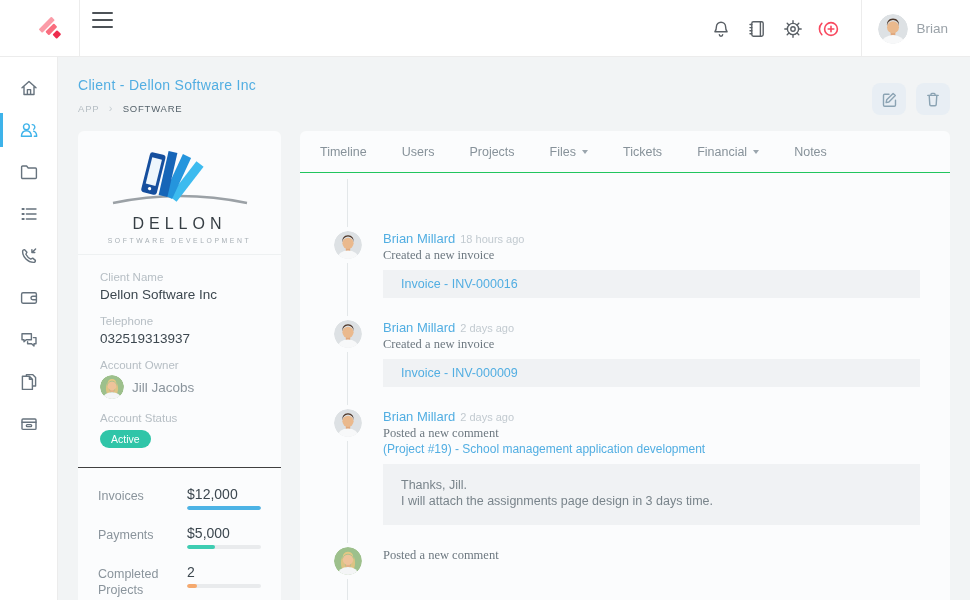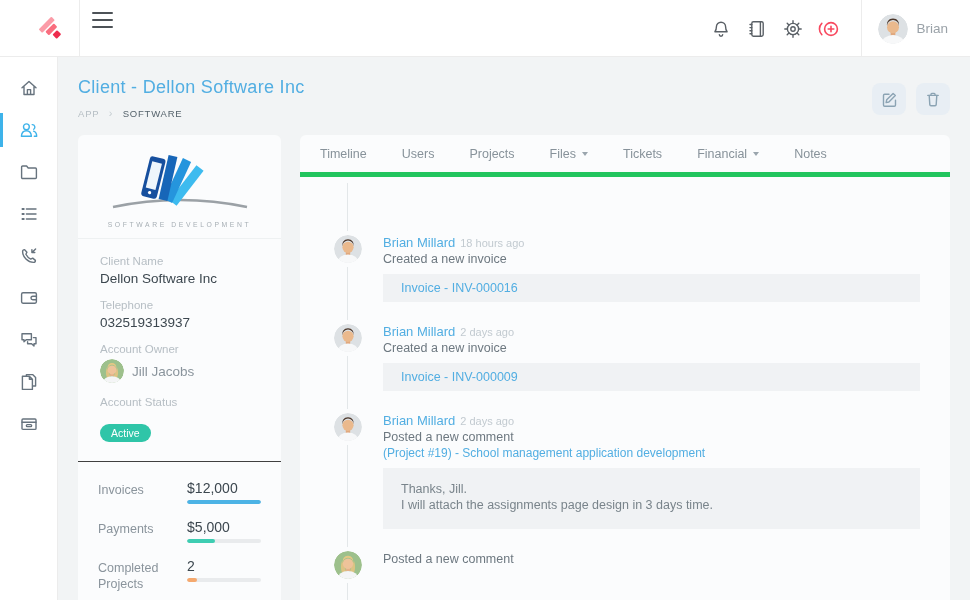--- a/index.html
+++ b/index.html
@@ -26,65 +26,65 @@
   
   .shell{display:flex; height:543px;}
   .sidebar{width:58px; background:#fff; border-right:1px solid #ececec; padding-top:10px; display:flex; flex-direction:column;}
   .side-item{height:42px; display:flex; align-items:center; justify-content:center; position:relative; color:#67737e; cursor:pointer;}
   .side-item svg{stroke:currentColor; fill:none; stroke-width:1.4; stroke-linecap:round; stroke-linejoin:round;}
   .side-item.active{color:var(--active);}
   .side-item.active::before{content:""; position:absolute; left:0; top:4px; bottom:4px; width:3px; background:var(--active);}
 
   main{flex:1; padding:0 20px; overflow:hidden;}
   .page-head{display:flex; align-items:flex-start; justify-content:space-between; padding:20px 0 16px;}
-  .page-title{font-size:18px; font-weight:400; color:var(--link); letter-spacing:.3px;}
+  .page-title{font-size:14px; font-weight:400; color:var(--link); letter-spacing:.3px;}
   .breadcrumb{margin-top:9px; font-size:9.5px; letter-spacing:.8px; color:#b6bec4;}
   .breadcrumb .sep{margin:0 6px; color:#c6cdd2; font-size:11px;}
   .breadcrumb .current{color:#55626b;}
   .head-actions{display:flex; gap:10px; margin-top:6px;}
   .icon-btn{width:34px; height:32px; border-radius:8px; background:#e8eef4; border:none; display:flex; align-items:center; justify-content:center; cursor:pointer; color:#8ba3b3;}
   .icon-btn svg{stroke:currentColor; fill:none; stroke-width:1.4; stroke-linecap:round; stroke-linejoin:round;}
 
   .content{display:flex; gap:19px; height:100%;}
 
   
   .client-card{width:203px; background:var(--panel-bg); border-radius:6px 6px 0 0; flex-shrink:0;}
   .logo-sec{padding:14px 10px 10px; text-align:center; border-bottom:1px solid #eef1f2;}
   .logo-name{font-size:16px; letter-spacing:5px; color:#363e44; margin-top:2px;}
   .logo-tag{font-size:6.8px; letter-spacing:2.6px; color:#a6aeb4; margin-top:4px;}
   .info-sec{padding:16px 22px 6px; border-bottom:1px solid #404040;}
   .field{margin-bottom:13px;}
   .f-label{font-size:11.5px; color:#b6bec4; margin-bottom:4px;}
   .f-value{font-size:13.5px; color:#3c474f;}
   .owner-row{display:flex; align-items:center; gap:8px; margin-top:2px;}
   .owner-row .f-owner{font-size:13.5px; color:#8a949c;}
-  .badge{display:inline-block; background:var(--badge); color:#fff; font-size:10.5px; padding:3px 11px; border-radius:10px; margin-top:12px;}
+  .badge{display:inline-block; background:var(--badge); color:#fff; font-size:10.5px; padding:3px 11px; border-radius:10px; margin-top:2px;}
   .stats-sec{padding:18px 20px 10px;}
   .stat-row{display:flex; margin-bottom:15px;}
   .s-label{width:94px; font-size:12.5px; color:#8a949c; line-height:16px; padding-top:2px;}
   .s-right{width:78px;}
   .s-value{font-size:14px; color:#3c474f; margin-bottom:4px;}
   .s-track{height:4px; background:#e9ebed; border-radius:2px; overflow:hidden;}
   .s-fill{display:block; height:100%; border-radius:2px;}
 
   
   .panel{flex:1; background:var(--panel-bg); border-radius:6px 6px 0 0; display:flex; flex-direction:column; overflow:hidden;}
-  .tabs{height:42px; display:flex; gap:35px; padding:0 20px; border-bottom:5px solid #22c55e; flex-shrink:0;}
+  .tabs{height:42px; display:flex; gap:35px; padding:0 20px; border-bottom:1px solid #22c55e; flex-shrink:0;}
   .tab{font-size:12.5px; color:#87929a; cursor:pointer; display:flex; align-items:center; gap:6px; white-space:nowrap;}
   .caret{width:0; height:0; border-left:3.5px solid transparent; border-right:3.5px solid transparent; border-top:4.5px solid #9aa5ad;}
 
   .timeline{position:relative; padding:58px 30px 0 34px; flex:1;}
   .timeline::before{content:""; position:absolute; left:47px; top:6px; bottom:0; width:1px; background:#e3e7e9;}
   .entry{display:flex; margin-bottom:22px; position:relative;}
   .t-avatar{width:28px; height:28px; border-radius:50%; overflow:hidden; flex-shrink:0; box-shadow:0 0 0 4px var(--panel-bg); z-index:1;}
   .t-body{flex:1; margin-left:21px; padding-top:0;}
   .t-head{font-size:13px; line-height:16px;}
   .t-author{color:var(--link); cursor:pointer;text-align:center;}
   .t-time{color:#c2cad0; font-size:11px; margin-left:5px;}
-  .t-action{font-size:12.5px; color:#6d7880; line-height:16px; margin-top:0;}
+  .t-action{font-size:12.5px; color:#6d7880; line-height:16px; margin-top:0;font-family:Liberation Serif, serif;}
   .t-link{font-size:12px; color:var(--link); line-height:15px; margin-top:1px; cursor:pointer;}
   .t-strip{margin-top:7px; height:28px; line-height:28px; background:var(--strip-bg); padding:0 18px; font-size:12.5px; color:var(--link); cursor:pointer;}
   .t-box{margin-top:7px; background:var(--strip-bg); padding:13px 18px 16px; font-size:12.5px; color:#79848b; line-height:16px;}
   .t-box p{}
   .t-box p:last-child{margin-bottom:0;}
 </style>
 </head>
 <body>
 
 <svg width="0" height="0" style="position:absolute">
@@ -257,20 +257,21 @@
             <path d="M8 58 Q75 44 142 58" stroke="#9ba1a6" stroke-width="2.4" fill="none"></path>
             <path d="M68 54 L95 19" stroke="#3dbbef" stroke-width="9" fill="none"></path>
             <path d="M63 52 L82 11" stroke="#2595dd" stroke-width="9" fill="none"></path>
             <path d="M58 51 L68 7" stroke="#1766b8" stroke-width="9" fill="none"></path>
             <g transform="rotate(14 48 30)">
               <rect x="40" y="8" width="16" height="41" rx="3" fill="#164f9e"></rect>
               <rect x="43" y="13" width="10" height="27" fill="#eef6fc"></rect>
               <circle cx="48" cy="44" r="1.6" fill="#fff"></circle>
             </g>
           </svg>
+          <div class="logo-name">DELLON</div>
           <div class="logo-tag">SOFTWARE DEVELOPMENT</div>
         </div>
 
         <div class="info-sec">
           <div class="field">
             <div class="f-label">Client Name</div>
             <div class="f-value">Dellon Software Inc</div>
           </div>
           <div class="field">
             <div class="f-label">Telephone</div>

